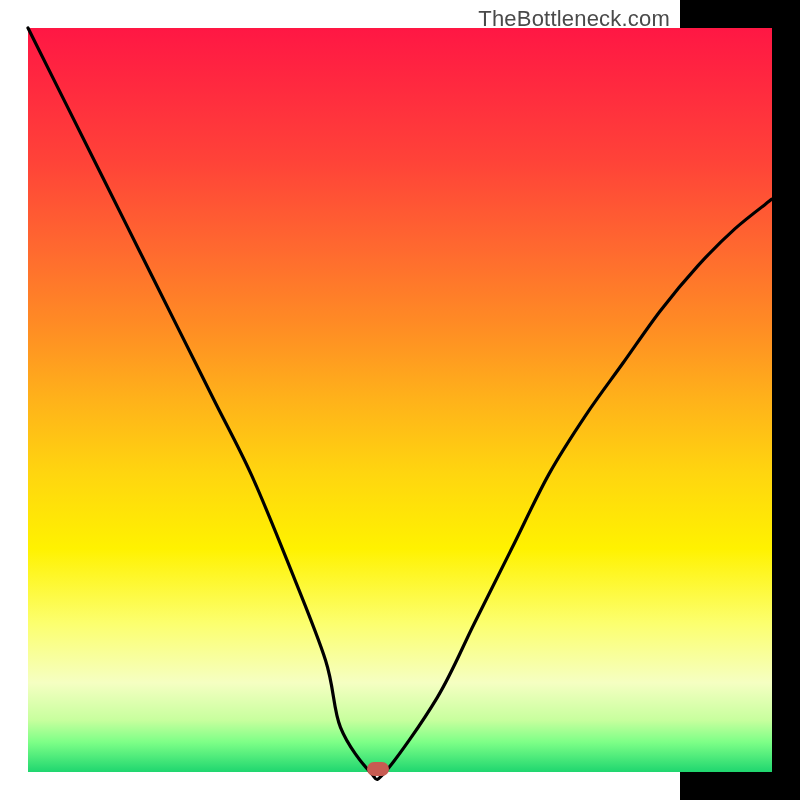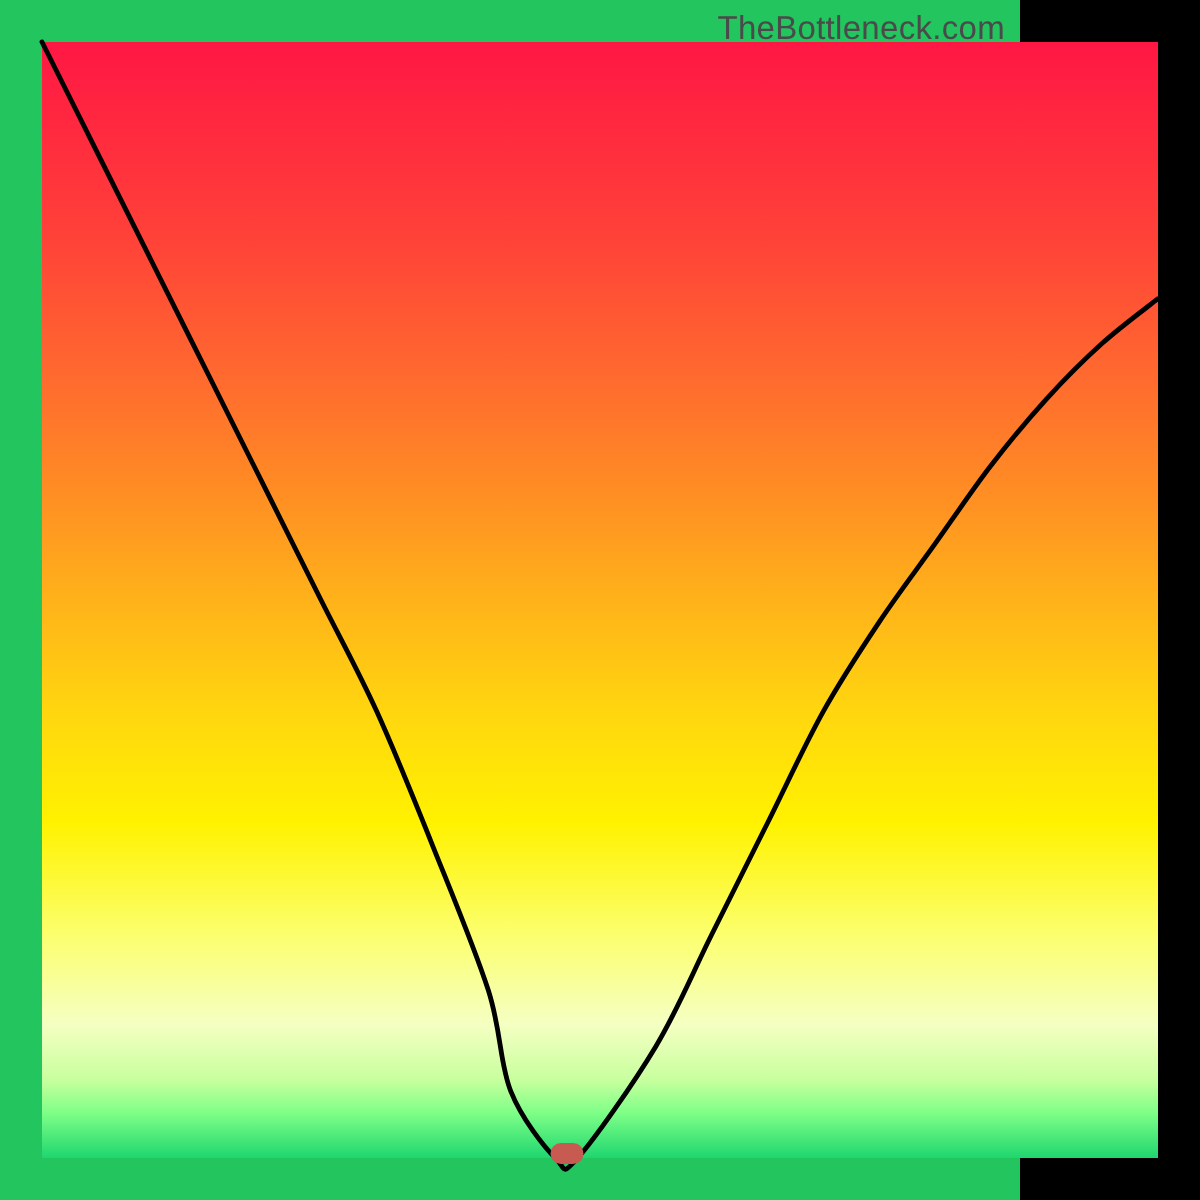--- a/index.html
+++ b/index.html
@@ -10,21 +10,21 @@
     background: #000;
     overflow: hidden;
     font-family: Arial, Helvetica, sans-serif;
   }
   .frame {
     position: absolute;
     top: 0;
     left: 0;
     width: 680px;
     height: 800px;
-    background: #22c55e;
+    background: #ffffff;
     text-decoration: underline;
   }
   .plot {
     position: absolute;
     top: 28px;
     left: 28px;
     width: 744px;
     height: 744px;
     
     background: linear-gradient(

